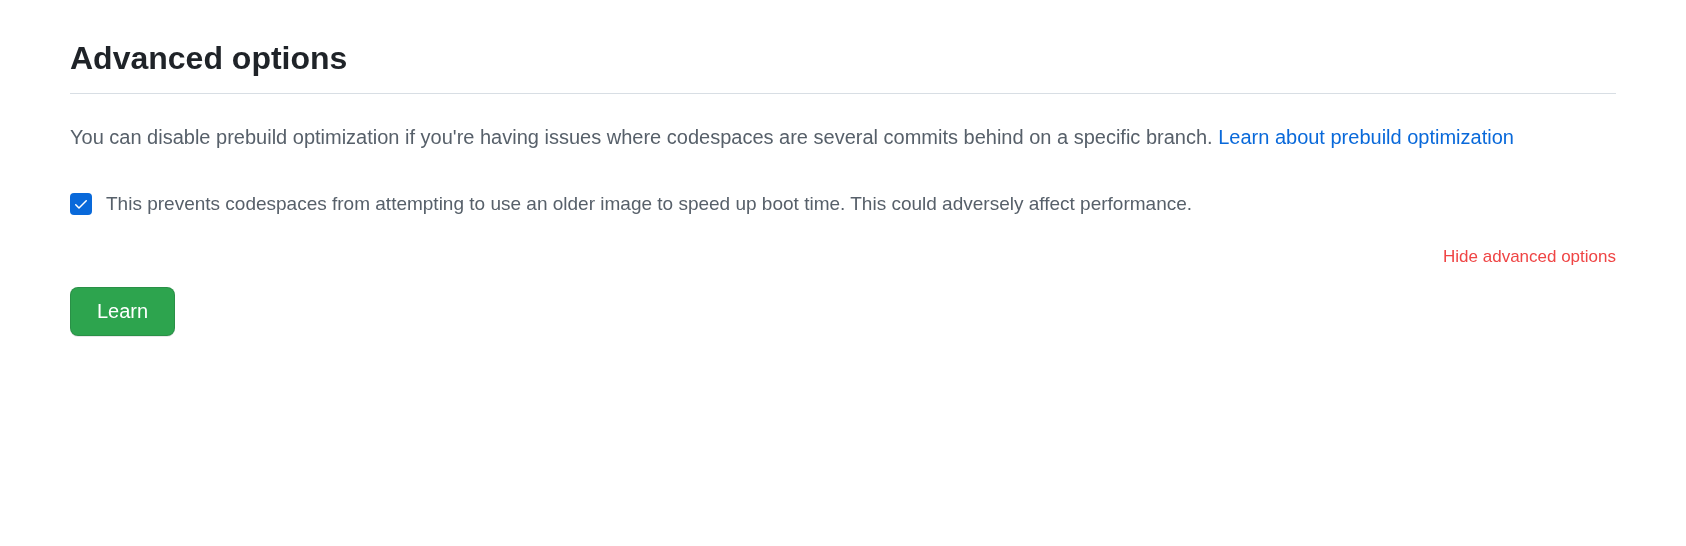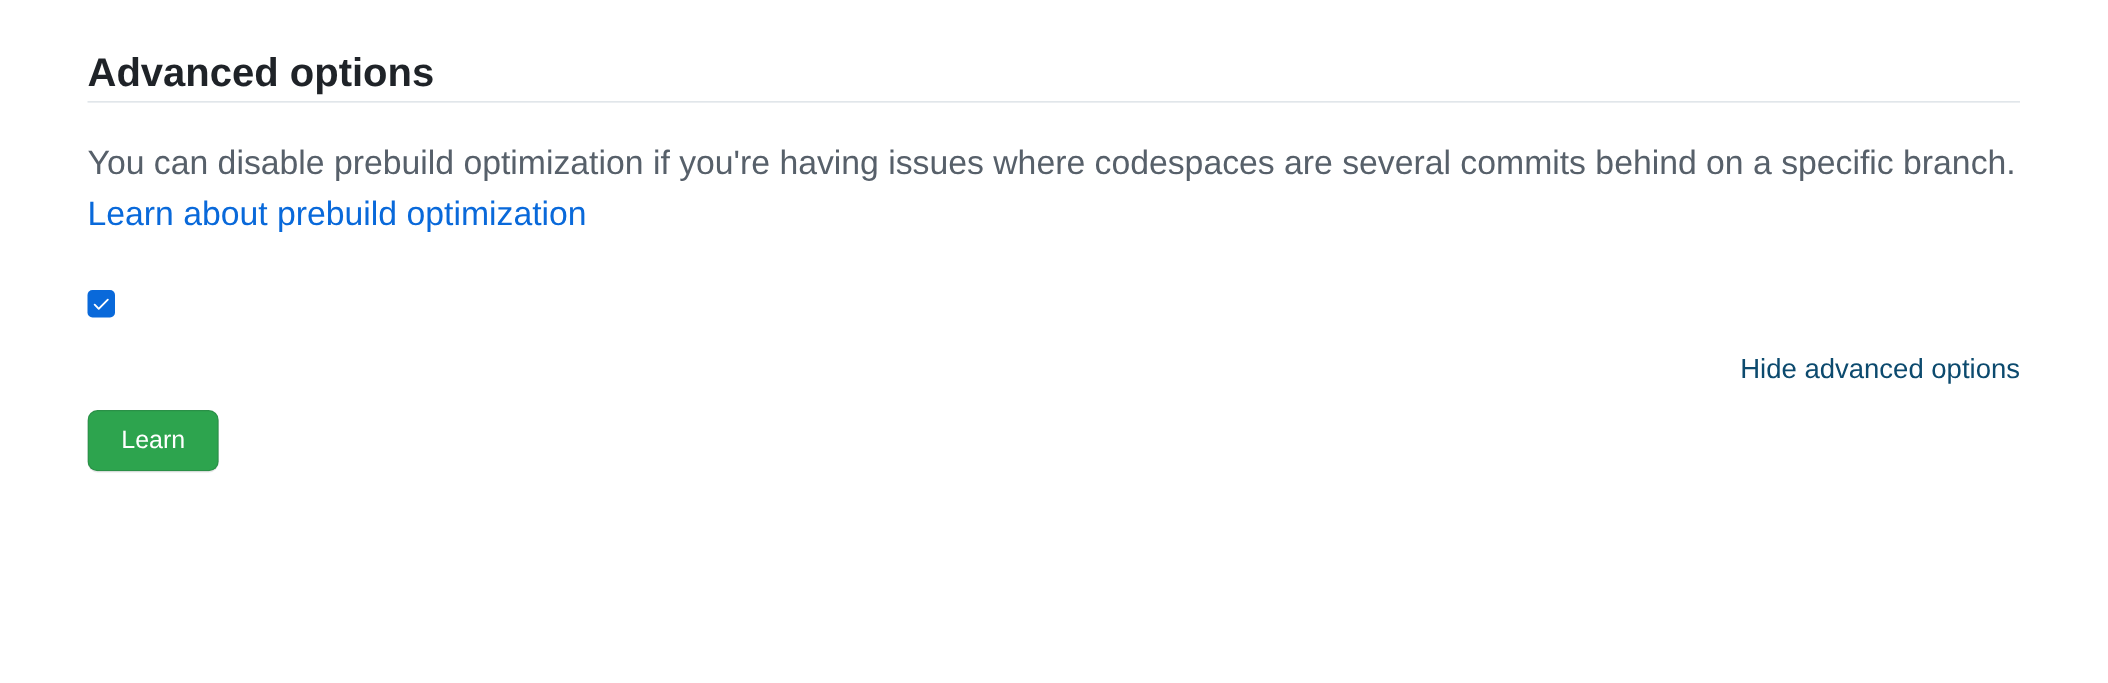--- a/index.html
+++ b/index.html
@@ -11,26 +11,26 @@
       font-family: -apple-system, BlinkMacSystemFont, "Segoe UI", Helvetica, Arial, sans-serif;
       background: #ffffff;
       color: #24292f;
       padding: 40px 70px;
       width: 1686px;
     }
     .section-heading {
       font-size: 32px;
       font-weight: 600;
       color: #1f2328;
-      padding-bottom: 4px;
+      padding-bottom: 16px;
       border-bottom: 1px solid #d8dee4;
       margin-bottom: 28px;
     }
     .description {
-      font-size: 27px;
+      font-size: 20px;
       line-height: 1.5;
       color: #57606a;
       margin-bottom: 38px;
     }
     .description a {
       color: #0969da;
       text-decoration: none;
     }
     .checkbox-row {
       display: flex;
@@ -68,22 +68,22 @@
       font-size: 19px;
       color: #57606a;
       line-height: 1.5;
     }
     .toggle-row {
       display: flex;
       justify-content: flex-end;
       margin-bottom: 12px;
     }
     .toggle-link {
-      font-size: 22px;
-      color: #0c4a6e;
+      font-size: 17px;
+      color: #ef4444;
       cursor: pointer;
       text-decoration: none;
     }
     .update-btn {
       display: inline-block;
       background: #2da44e;
       color: #ffffff;
       font-size: 20px;
       font-weight: 500;
       padding: 12px 26px;
@@ -105,20 +105,21 @@
   <span>You can disable prebuild optimization if you're having issues where codespaces are several commits behind on a specific branch. </span><a href="#">Learn about prebuild optimization</a>
 </p>
 
 <div class="checkbox-row">
   <div class="checkbox-wrap">
     <svg viewBox="0 0 16 16">
         <path d="M13.78 4.22a.75.75 0 0 1 0 1.06l-7.25 7.25a.75.75 0 0 1-1.06 0L2.22 9.28a.75.75 0 1 1 1.06-1.06L6 10.94l6.72-6.72a.75.75 0 0 1 1.06 0z"></path>
       </svg>
   </div>
   <div class="checkbox-content">
+    <div class="checkbox-help">This prevents codespaces from attempting to use an older image to speed up boot time. This could adversely affect performance.</div>
   </div>
 </div>
 
 <div class="toggle-row">
   <a class="toggle-link" href="#">Hide advanced options</a>
 </div>
 
 <button class="update-btn">Learn</button>
 
 

